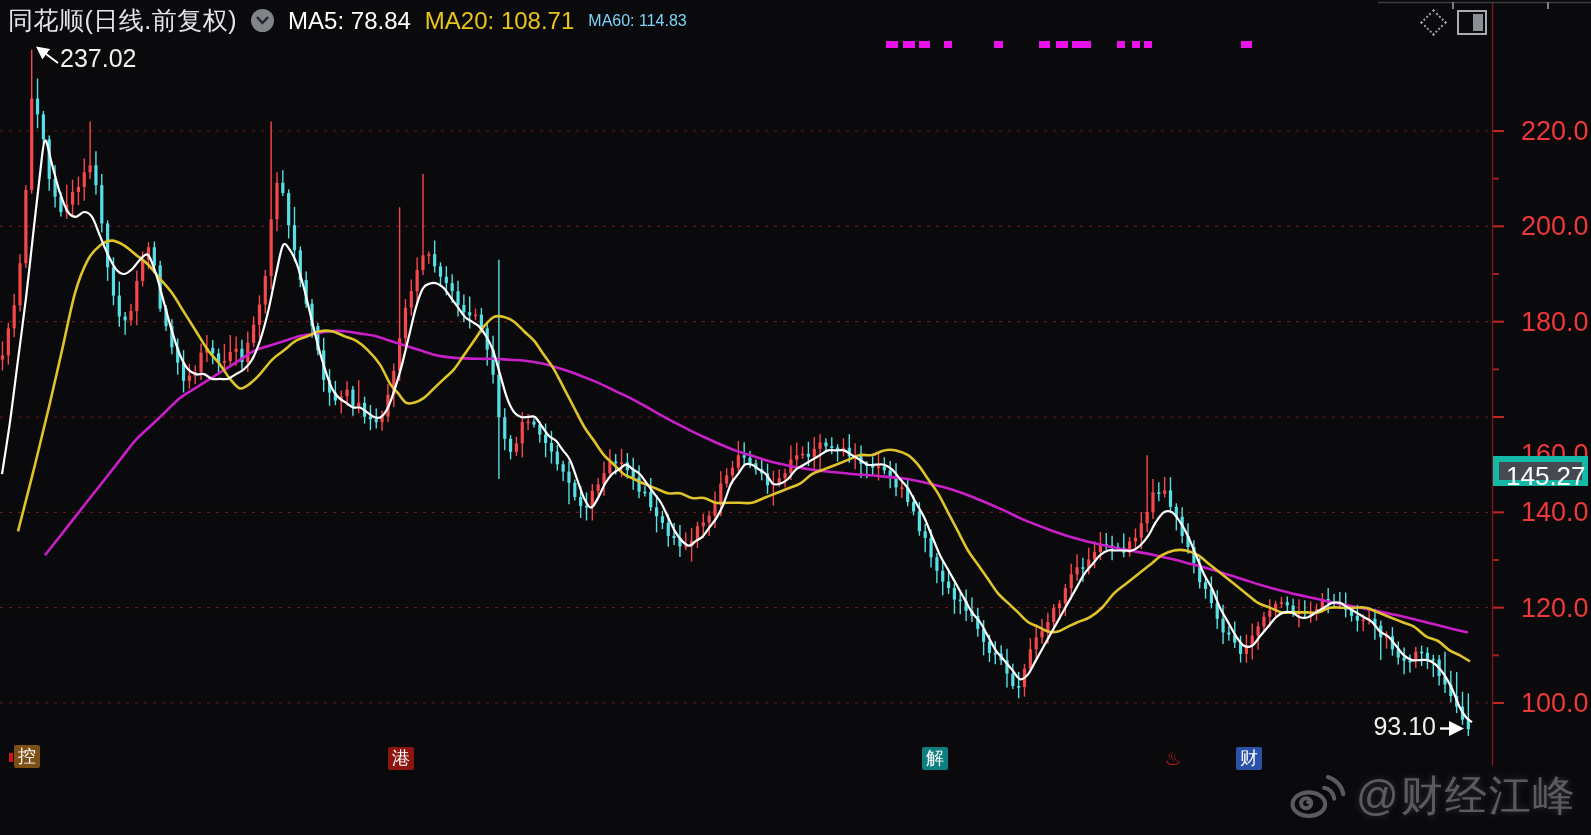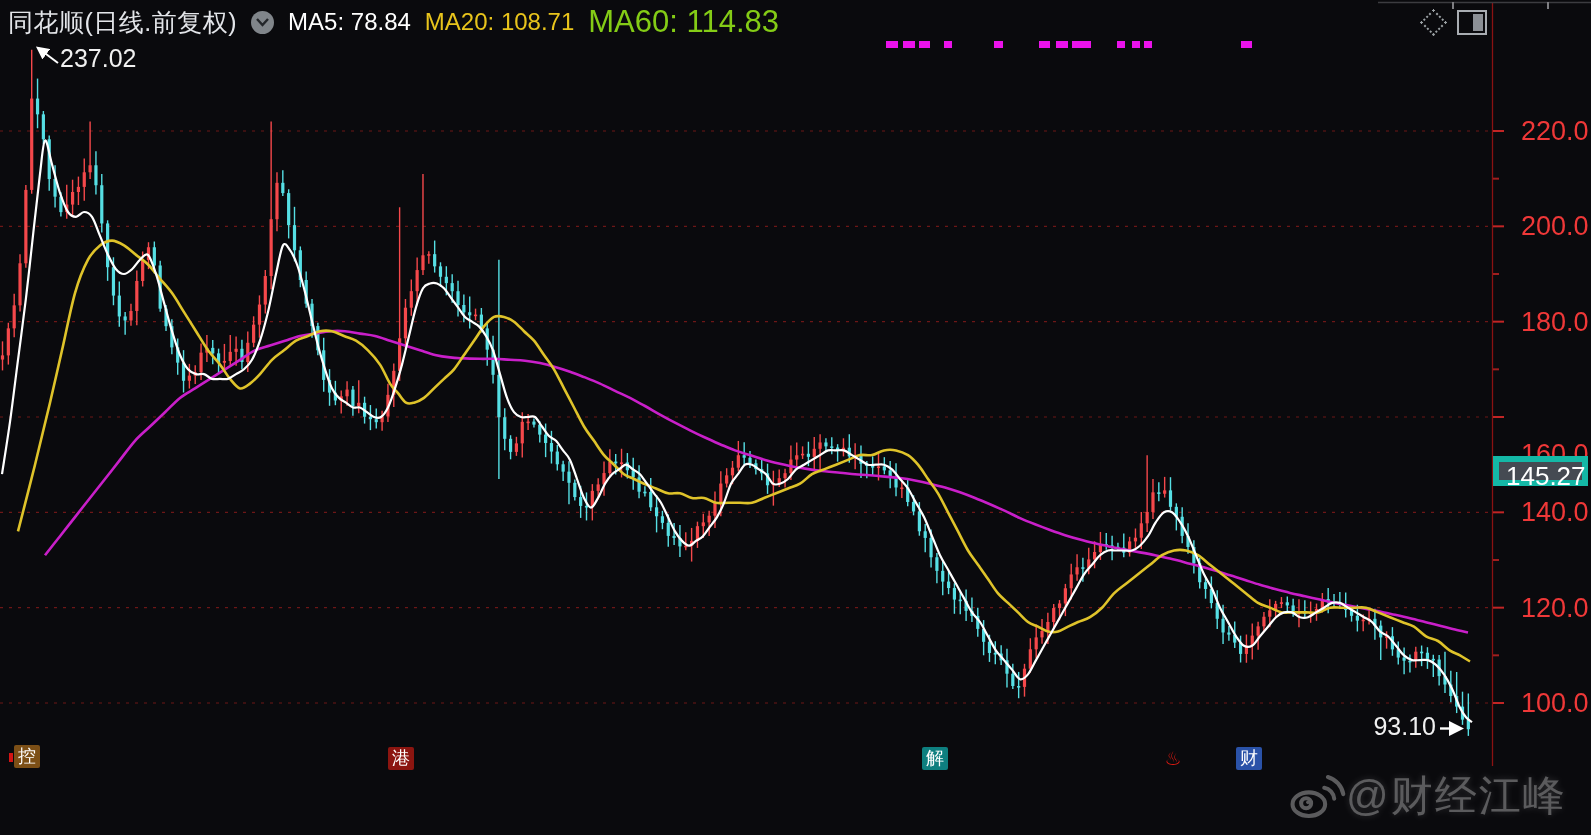--- a/index.html
+++ b/index.html
@@ -6,38 +6,38 @@
   .screen{position:relative;width:1591px;height:835px;background:#0a0a0d;overflow:hidden;
           font-family:"Liberation Sans", sans-serif;}
   svg.chart{position:absolute;left:0;top:0;}
   .header{position:absolute;left:8px;top:4px;display:flex;align-items:center;gap:14px;z-index:5;}
   .title{font-size:25px;color:#e3e5e9;letter-spacing:0.5px;}
   .dd-circle{width:23px;height:23px;border-radius:50%;background:#80858a;display:flex;
              align-items:center;justify-content:center;}
   .dd-circle svg{display:block;}
   .ma5{font-size:24px;color:#ffffff;}
   .ma20{font-size:24px;color:#e8c41c;text-align:center;}
-  .ma60{font-size:31px;color:#84cc16;}
+  .ma60{font-size:16px;color:#7dd3fc;}
   .icon-diamond{position:absolute;left:1424px;top:13px;width:15px;height:15px;
                 border:2px dotted #9aa0a3;transform:rotate(45deg);z-index:5;}
   .icon-panel{position:absolute;left:1457px;top:10px;width:26px;height:21px;
               border:2px solid #a9adb2;z-index:5;}
   .icon-panel .bar{position:absolute;right:2px;top:2px;width:10px;height:17px;background:#8c9096;}
   .ann{position:absolute;color:#f0f0f0;font-size:25px;z-index:4;}
   .ann.peak{left:60px;top:44px;}
   .ann.trough{left:1360px;top:712px;width:76px;text-align:right;}
   .axis-label{position:absolute;left:1521px;width:70px;font-size:27px;color:#ef3838;z-index:3;}
   .price-box{position:absolute;left:1493px;top:456px;width:95px;height:30px;background:#454a52;
              border:6px solid #14b8a6;color:#fff;font-size:26px;line-height:29px;padding-left:7px;
              box-sizing:border-box;z-index:4;}
   .chip{position:absolute;width:26px;height:23px;color:#fff;font-size:18px;line-height:23px;
         text-align:center;border-radius:2px;z-index:4;}
   .chip.glyph{background:none;font-size:19px;line-height:20px;width:20px;}
   .red-dot{position:absolute;width:4px;height:9px;background:#d41414;z-index:4;}
-  .watermark{position:absolute;left:1288px;top:768px;display:flex;align-items:center;
+  .watermark{position:absolute;left:1288px;top:768px;display:flex;align-items:center;gap:10px;
              opacity:0.33;z-index:6;}
   .watermark .wm-text{color:#ffffff;font-size:42px;letter-spacing:2px;
                       text-shadow:0 0 6px rgba(255,255,255,0.5);}
 </style>
 </head>
 <body>
 
 <div class="screen">
 
   <svg class="chart" id="chartsvg" width="1591" height="835">

